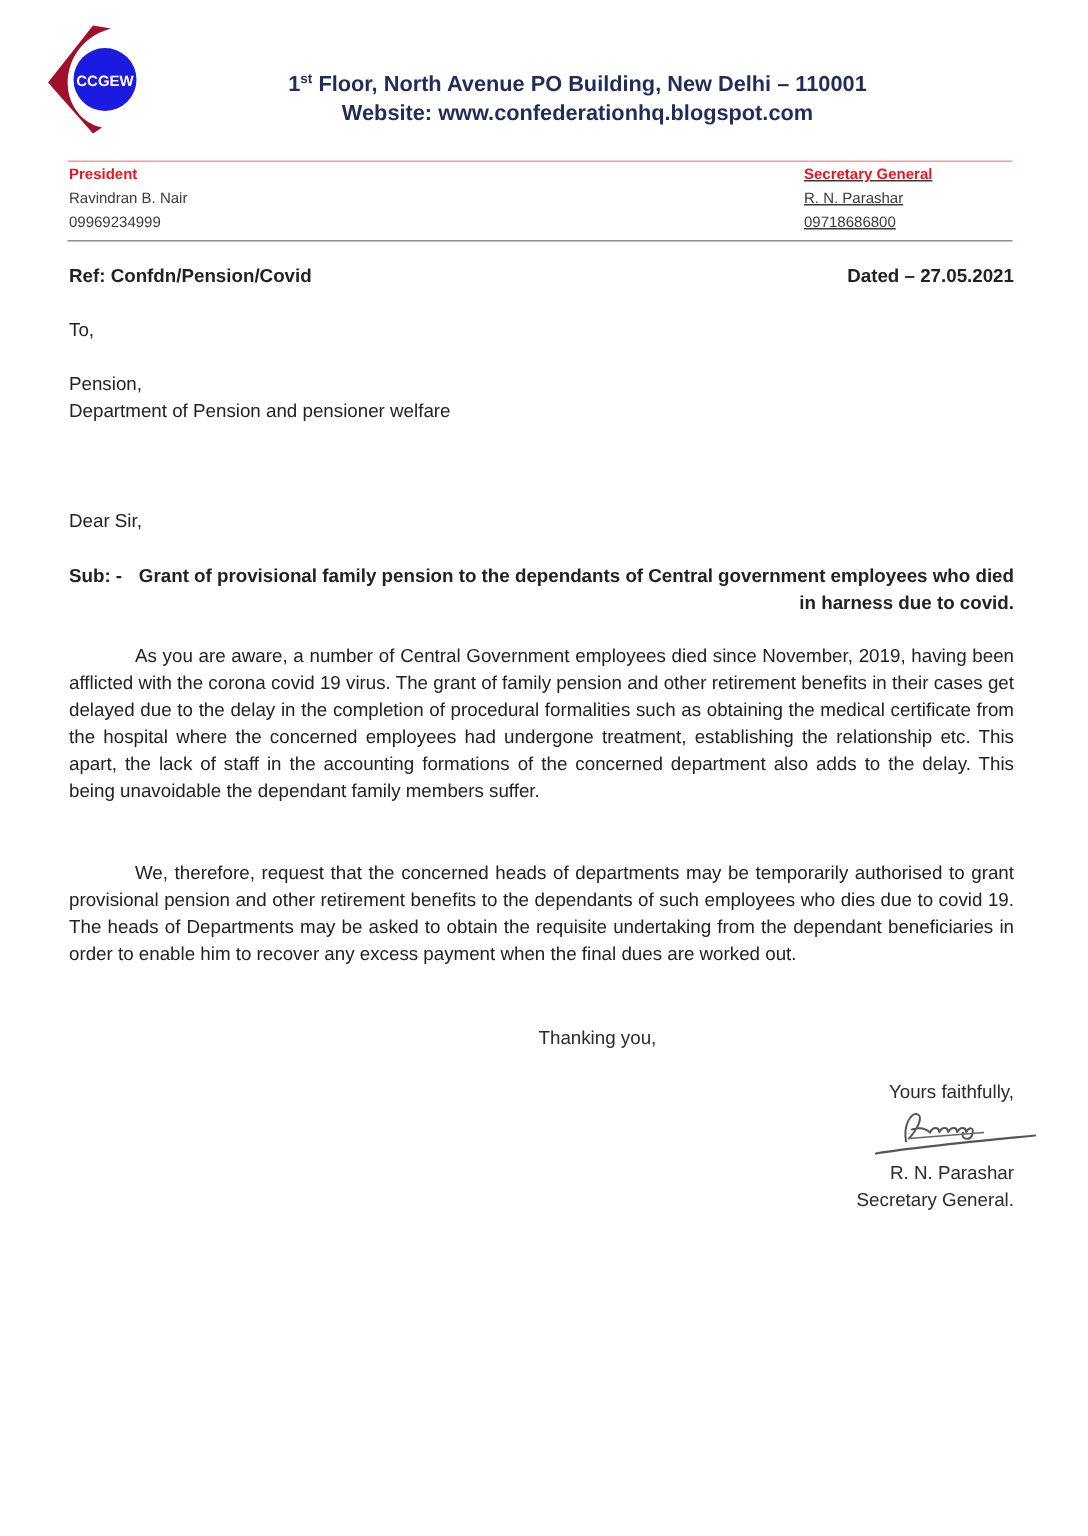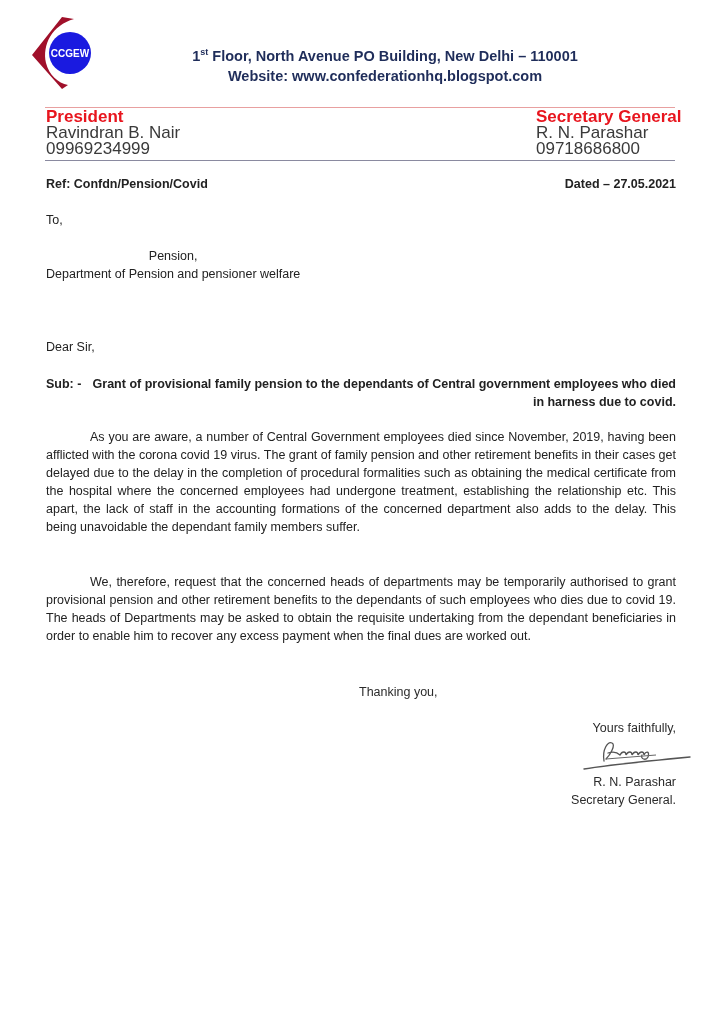--- a/index.html
+++ b/index.html
@@ -67,38 +67,37 @@
       position: absolute;
       left: 45px;
       top: 160px;
       width: 630px;
       height: 1px;
       background: #8a8aa0;
     }
     .office {
       position: absolute;
       top: 109px;
-      font-size: 17px;
+      font-size: 10px;
       line-height: 16px;
       color: #3a3a3a;
     }
     .office .role {
       color: #e8151e;
       font-weight: bold;
     }
     .office-left { left: 46px; }
-    .office-right { left: 536px; }
+    .office-right { left: 536px; text-decoration: underline; }
 
     
     .text {
       position: absolute;
       font-size: 12.5px;
       line-height: 18px;
       color: #222;
-      text-align: center;
     }
     .ref {
       left: 46px; top: 175px;
       font-weight: bold;
     }
     .dated {
       right: 49px; top: 175px;
       font-weight: bold;
     }
     .to { left: 46px; top: 211px; }

